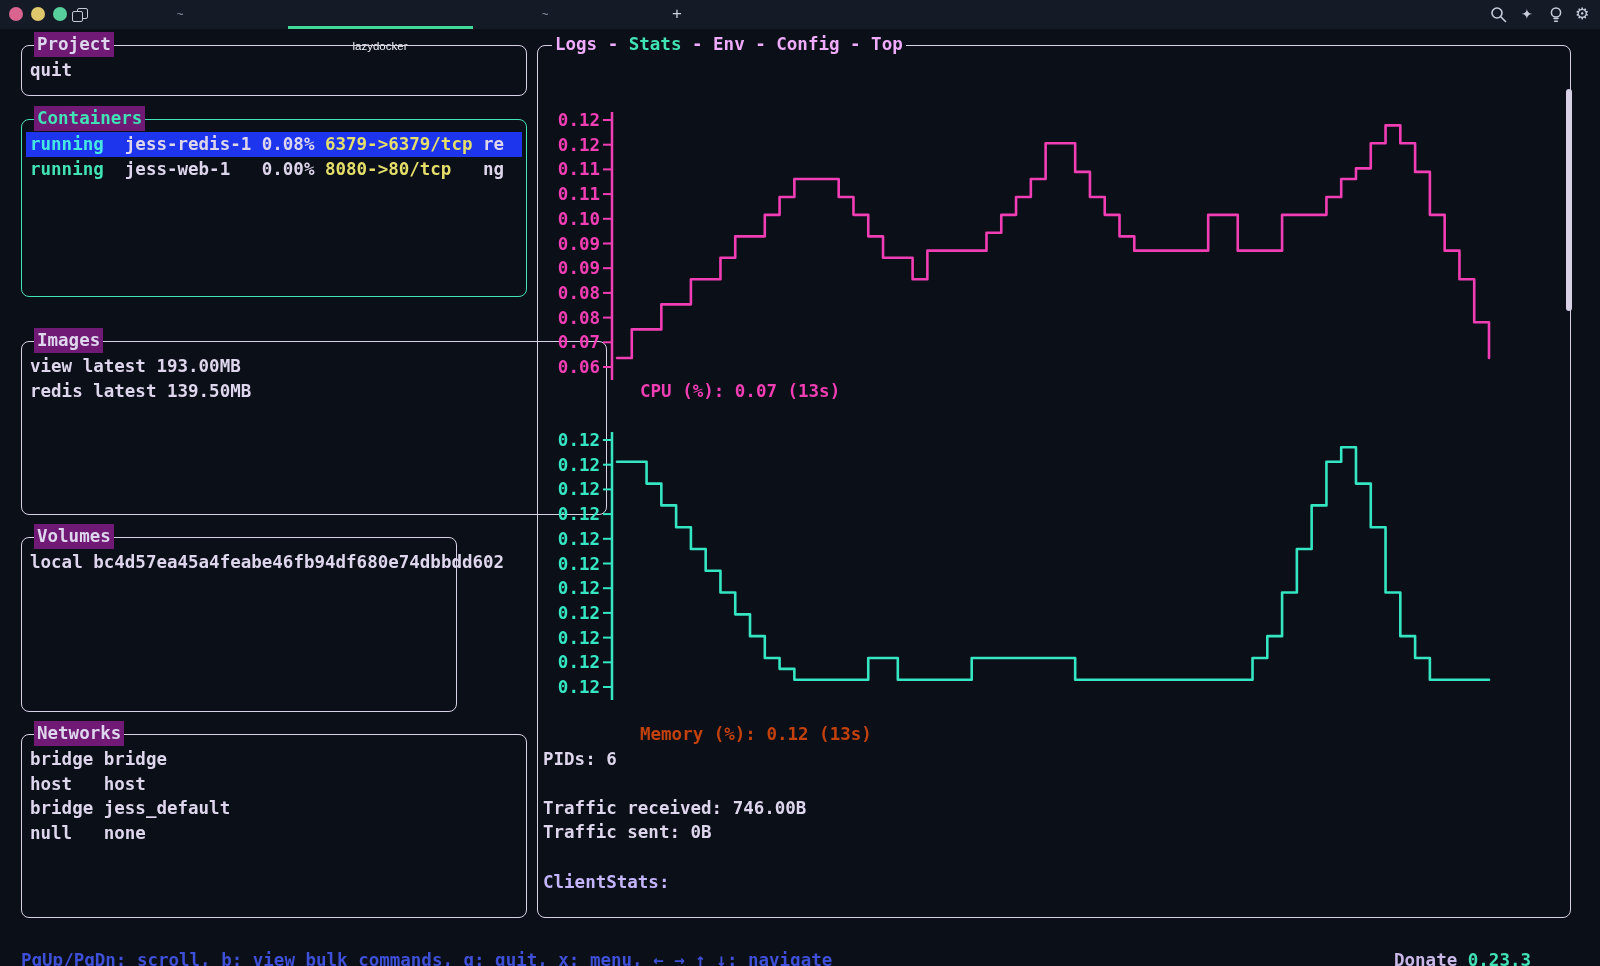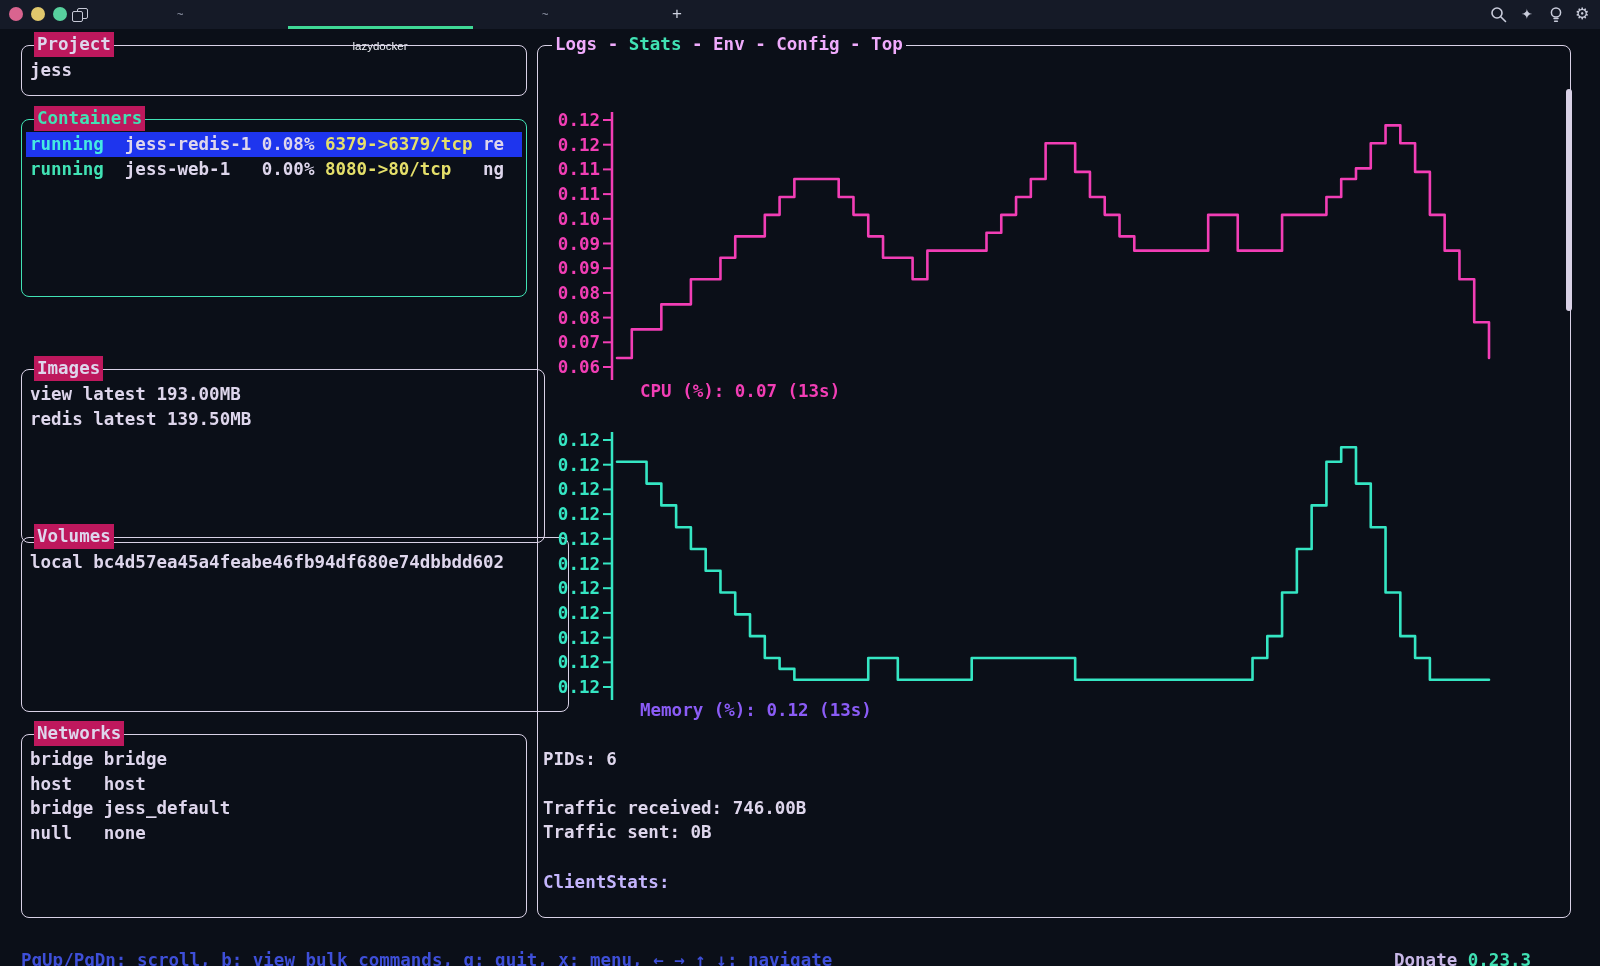--- a/index.html
+++ b/index.html
@@ -21,42 +21,42 @@
         font-family:"Liberation Sans",sans-serif;font-size:17px;color:#ced2e0;}
   .bar-ic{position:absolute;top:7px;color:#c9ccdb;}
   .bar-ic svg{display:block;}
   .glyph-ic{font-family:"DejaVu Sans",sans-serif;font-size:14px;line-height:15px;}
 
   
   .term{position:absolute;left:0;top:29px;width:1600px;height:937px;
         font-size:17.5px;line-height:24.6px;font-weight:bold;color:#ded6ec;}
   .panel{position:absolute;border:1.5px solid #d9d1e6;border-radius:8px;box-sizing:border-box;}
   .panel.active{border-color:#41e2b4;}
-  .ptitle{position:absolute;top:-14px;left:12px;background:#be185d;padding:0 3px;white-space:pre;color:#ded6ec;}
+  .ptitle{position:absolute;top:-14px;left:12px;background:#701a75;padding:0 3px;white-space:pre;color:#ded6ec;}
   .panel.active>.ptitle{color:#41e2b4;}
   .prows{position:absolute;left:0;top:12px;right:0;}
   .prow{height:24.6px;white-space:pre;padding-left:8px;}
   .crow{height:24.6px;white-space:pre;display:flex;margin:0 4px;padding-left:4px;}
   .crow.selected{background:#1e35ee;}
   .cell-state{width:9ch;color:#41e2b4;}
   .crow.selected .cell-state{color:#45e9e2;}
   .cell-name{width:13ch;}
   .cell-cpu{width:6ch;}
   .cell-ports{width:15ch;color:#e5df6a;}
   .cell-image{width:2ch;text-align:right;}
 
   .maintabs{position:absolute;top:-14px;left:14px;background:#0b0f18;padding:0 3px;white-space:pre;}
   .maintab{color:#f0abfc;}
   .maintab.active{color:#41e2b4;}
   .scroll-thumb{position:absolute;left:1566px;top:60px;width:6px;height:222px;background:#d9d1e6;border-radius:3px;}
 
   .chart{position:absolute;}
   .caption{position:absolute;white-space:pre;}
   .caption.pink{color:#f23eb5;}
-  .caption.teal{color:#8b5cf6;}
+  .caption.teal{color:#c2410c;margin-top:24px;}
   .statline{position:absolute;left:543px;white-space:pre;}
   .statline.pink{color:#c4b5fd;}
 
   .helpbar{position:absolute;left:21px;top:919px;white-space:pre;color:#3e4fd8;}
   .donatebox{position:absolute;top:919px;right:69px;white-space:pre;}
   .donate{color:#c9b8e8;text-decoration:underline;}
   .version{color:#41e2b4;}
 </style>
 </head>
 <body>
@@ -92,45 +92,45 @@
       </svg>
   </div>
   <div class="bar-ic glyph-ic" style="left:1575px;top:6px;font-size:16px;">⚙</div>
 </div>
 
 <div class="term">
 
   <div class="panel" style="left:21px;top:16px;width:506px;height:51px;">
     <div class="ptitle">Project</div>
     <div class="prows">
-      <div class="prow">jess</div>
+      <div class="prow">quit</div>
     </div>
   </div>
 
   <div class="panel active" style="left:21px;top:90px;width:506px;height:178px;">
     <div class="ptitle">Containers</div>
     <div class="prows">
       <div class="crow selected">
         <span class="cell-state">running</span><span class="cell-name">jess-redis-1</span><span class="cell-cpu">0.08%</span><span class="cell-ports">6379-&gt;6379/tcp</span><span class="cell-image">re</span>
       </div>
       <div class="crow">
         <span class="cell-state">running</span><span class="cell-name">jess-web-1</span><span class="cell-cpu">0.00%</span><span class="cell-ports">8080-&gt;80/tcp</span><span class="cell-image">ng</span>
       </div>
     </div>
   </div>
 
-  <div class="panel" style="left:21px;top:312px;width:524px;height:174px;margin-top:28px;">
+  <div class="panel" style="left:21px;top:312px;width:586px;height:174px;">
     <div class="ptitle">Images</div>
     <div class="prows">
       <div class="prow">view latest 193.00MB</div>
       <div class="prow">redis latest 139.50MB</div>
     </div>
   </div>
 
-  <div class="panel" style="left:21px;top:508px;width:548px;height:175px;">
+  <div class="panel" style="left:21px;top:508px;width:436px;height:175px;">
     <div class="ptitle">Volumes</div>
     <div class="prows">
       <div class="prow">local bc4d57ea45a4feabe46fb94df680e74dbbdd602</div>
     </div>
   </div>
 
   <div class="panel" style="left:21px;top:705px;width:506px;height:184px;">
     <div class="ptitle">Networks</div>
     <div class="prows">
       <div class="prow">bridge bridge</div>

